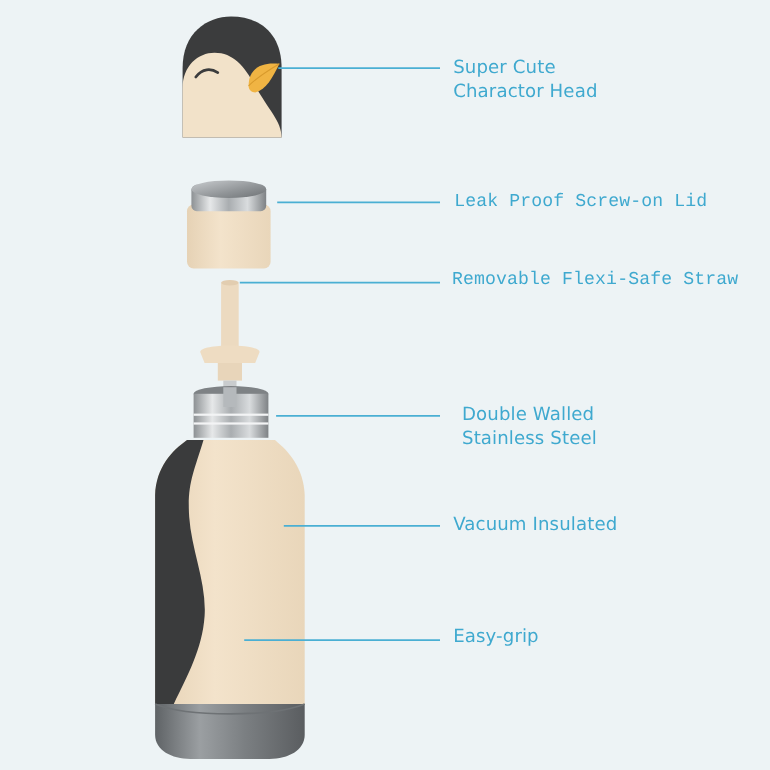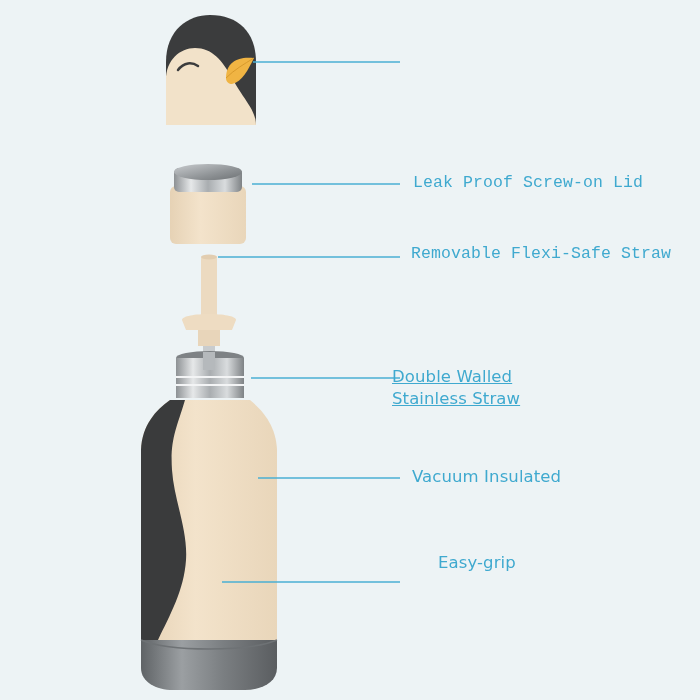--- a/index.html
+++ b/index.html
@@ -93,35 +93,39 @@
     <g stroke="#4aafd3" stroke-width="1.6">
       <line x1="253" y1="62" x2="400" y2="62"></line>
       <line x1="252" y1="184" x2="400" y2="184"></line>
       <line x1="218" y1="257" x2="400" y2="257"></line>
       <line x1="251" y1="378" x2="400" y2="378"></line>
       <line x1="258" y1="478" x2="400" y2="478"></line>
       <line x1="222" y1="582" x2="400" y2="582"></line>
     </g>
   </svg>
 
+  <div class="label" style="left:412px; top:50px;">
+    <span>Super Cute</span>
+    <span>Charactor Head</span>
+  </div>
 
   <div class="label" style="left:413px; top:172px;font-family:Liberation Mono, monospace;">
     <span>Leak Proof Screw-on Lid</span>
   </div>
 
   <div class="label" style="left:411px; top:243px;font-family:Liberation Mono, monospace;">
     <span>Removable Flexi-Safe Straw</span>
   </div>
 
-  <div class="label" style="left:392px; top:366px;text-decoration:underline;">
+  <div class="label" style="left:420px; top:366px;">
     <span>Double Walled</span>
-    <span>Stainless Straw</span>
+    <span>Stainless Steel</span>
   </div>
 
   <div class="label" style="left:412px; top:466px;">
     <span>Vacuum Insulated</span>
   </div>
 
-  <div class="label" style="left:412px; top:552px;margin-left:26px;">
+  <div class="label" style="left:412px; top:568px;">
     <span>Easy-grip</span>
   </div>
 
 </div>
 
 </body></html>

